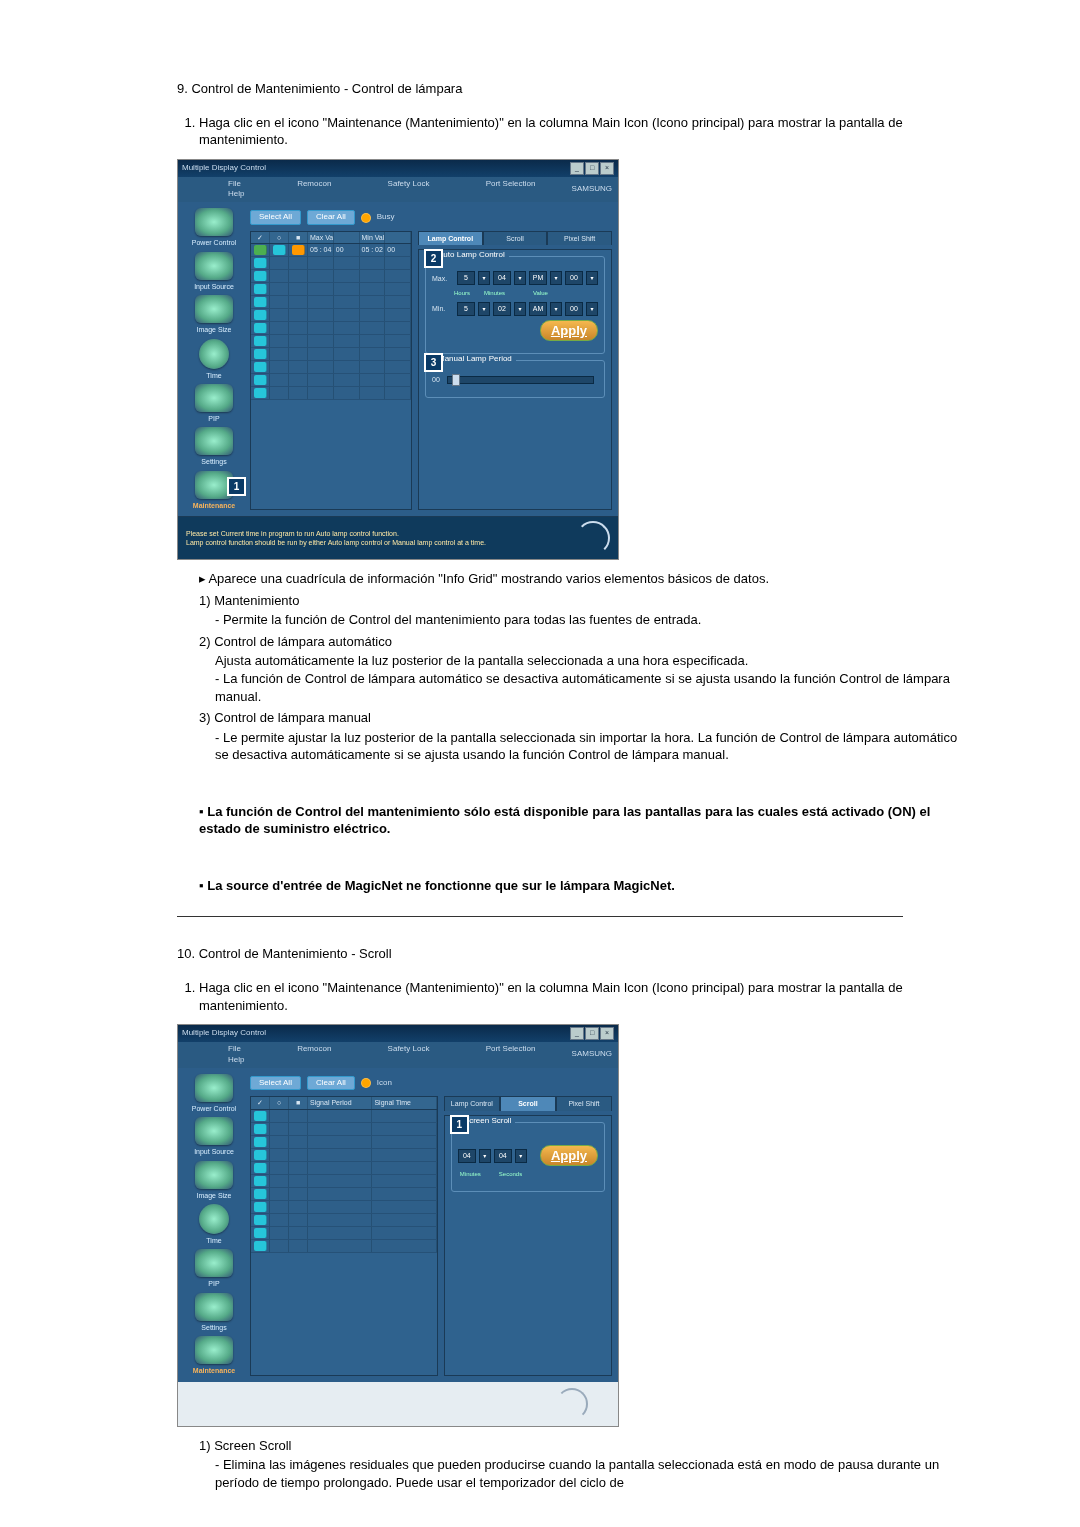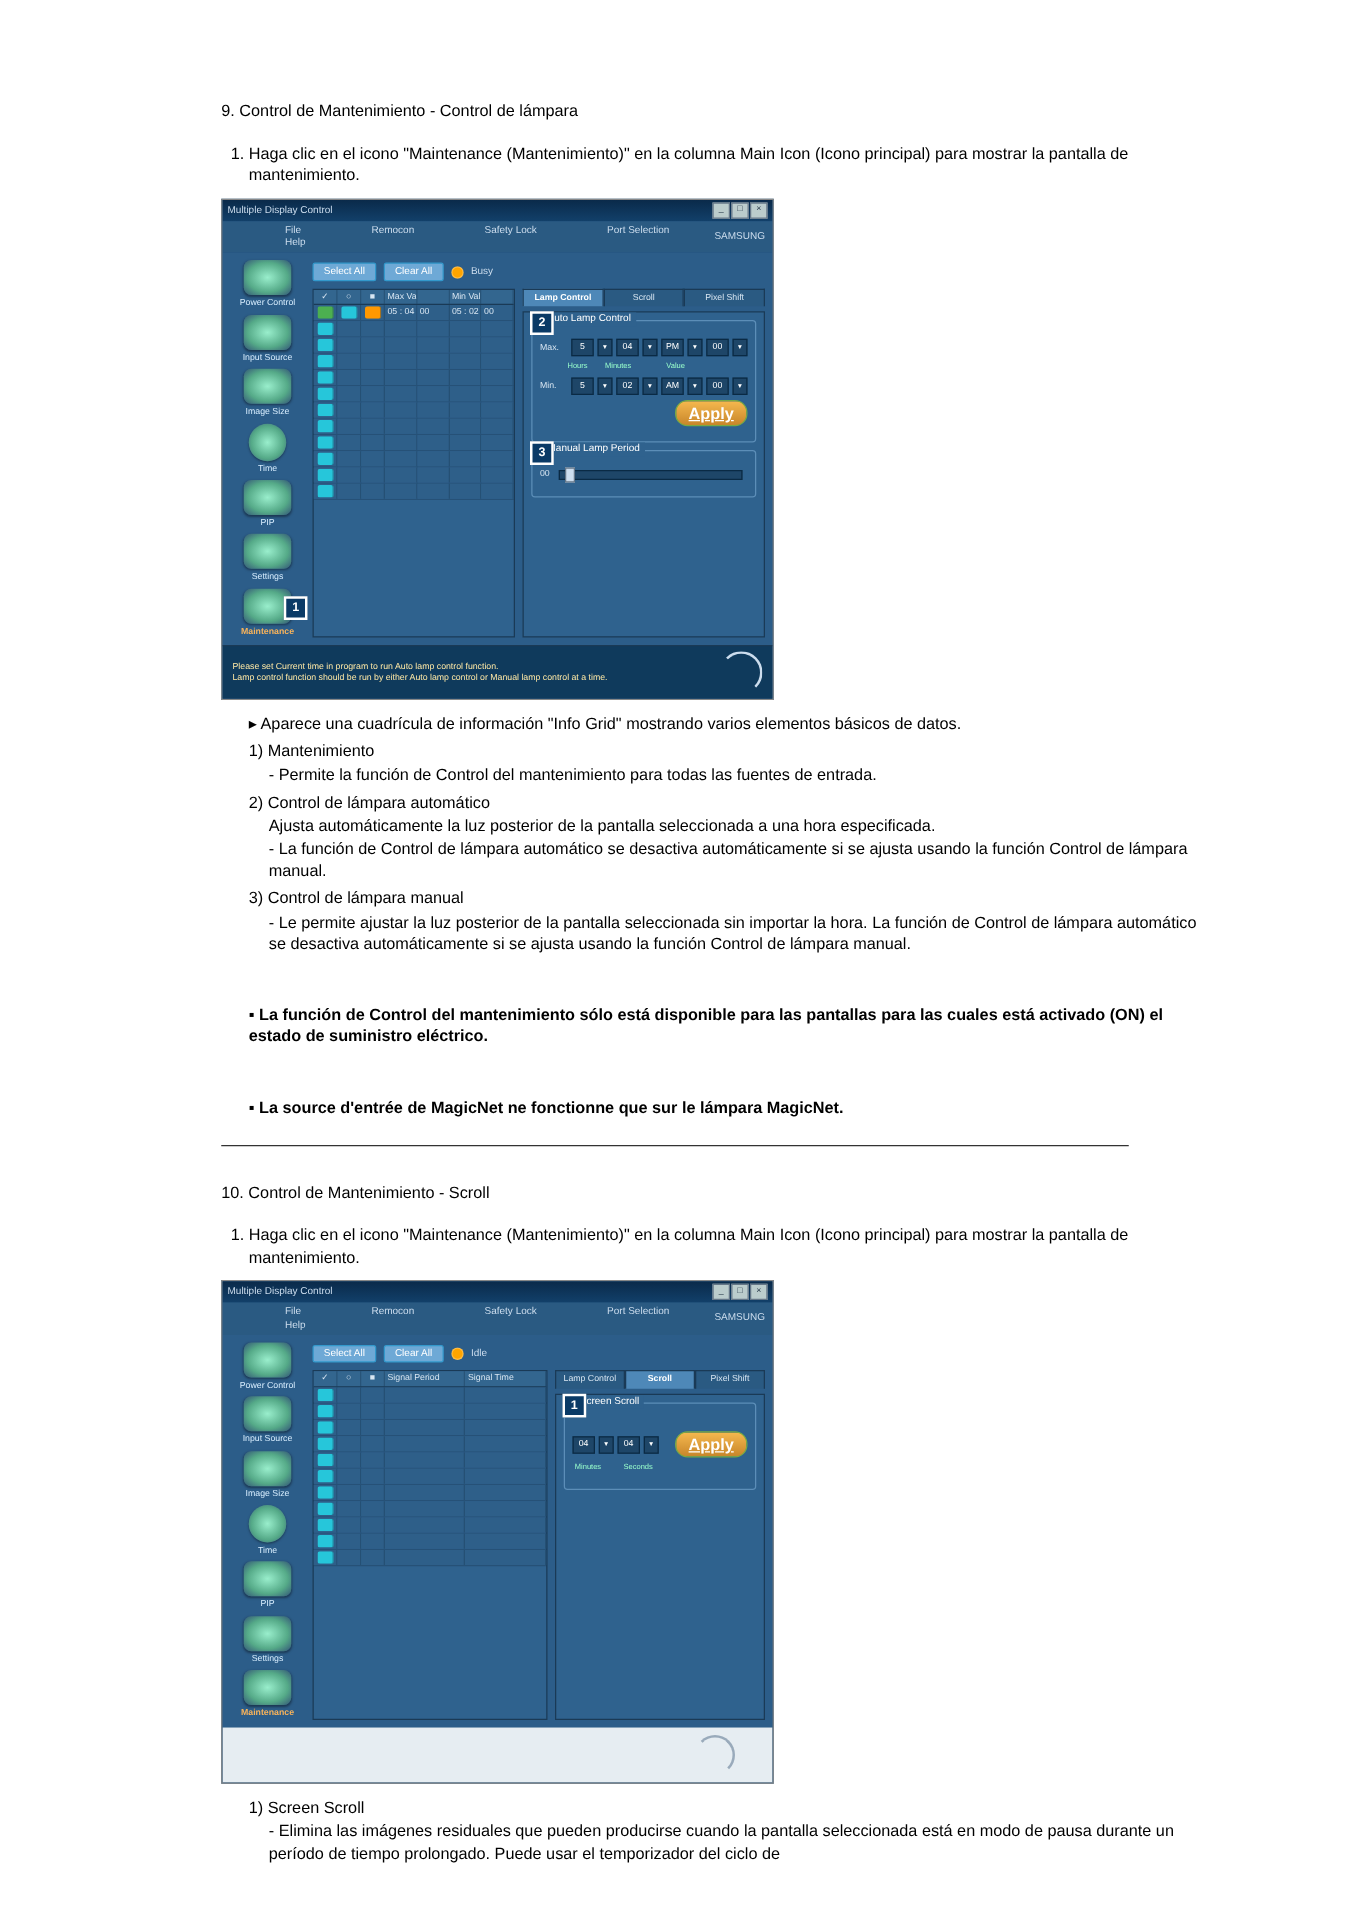--- a/index.html
+++ b/index.html
@@ -415,21 +415,21 @@
         <div class="sidelabel">Settings</div>
         <div class="sideicon"></div>
         <div class="sidelabel maint">Maintenance</div>
       </div>
 
       <div class="mainarea">
         <div class="btnrow">
           <span class="pillbtn alt">Select All</span>
           <span class="pillbtn alt">Clear All</span>
           <span class="busy-dot"></span>
-          <span>Idle</span>
+          <span>Icon</span>
         </div>
 
         <div class="split">
           <div class="gridbox">
             <div class="ghdr">
               <span>✓</span>
                 <span>○</span>
                 <span>■</span>
               <span>Signal Period</span>
               <span>Signal Time</span>

